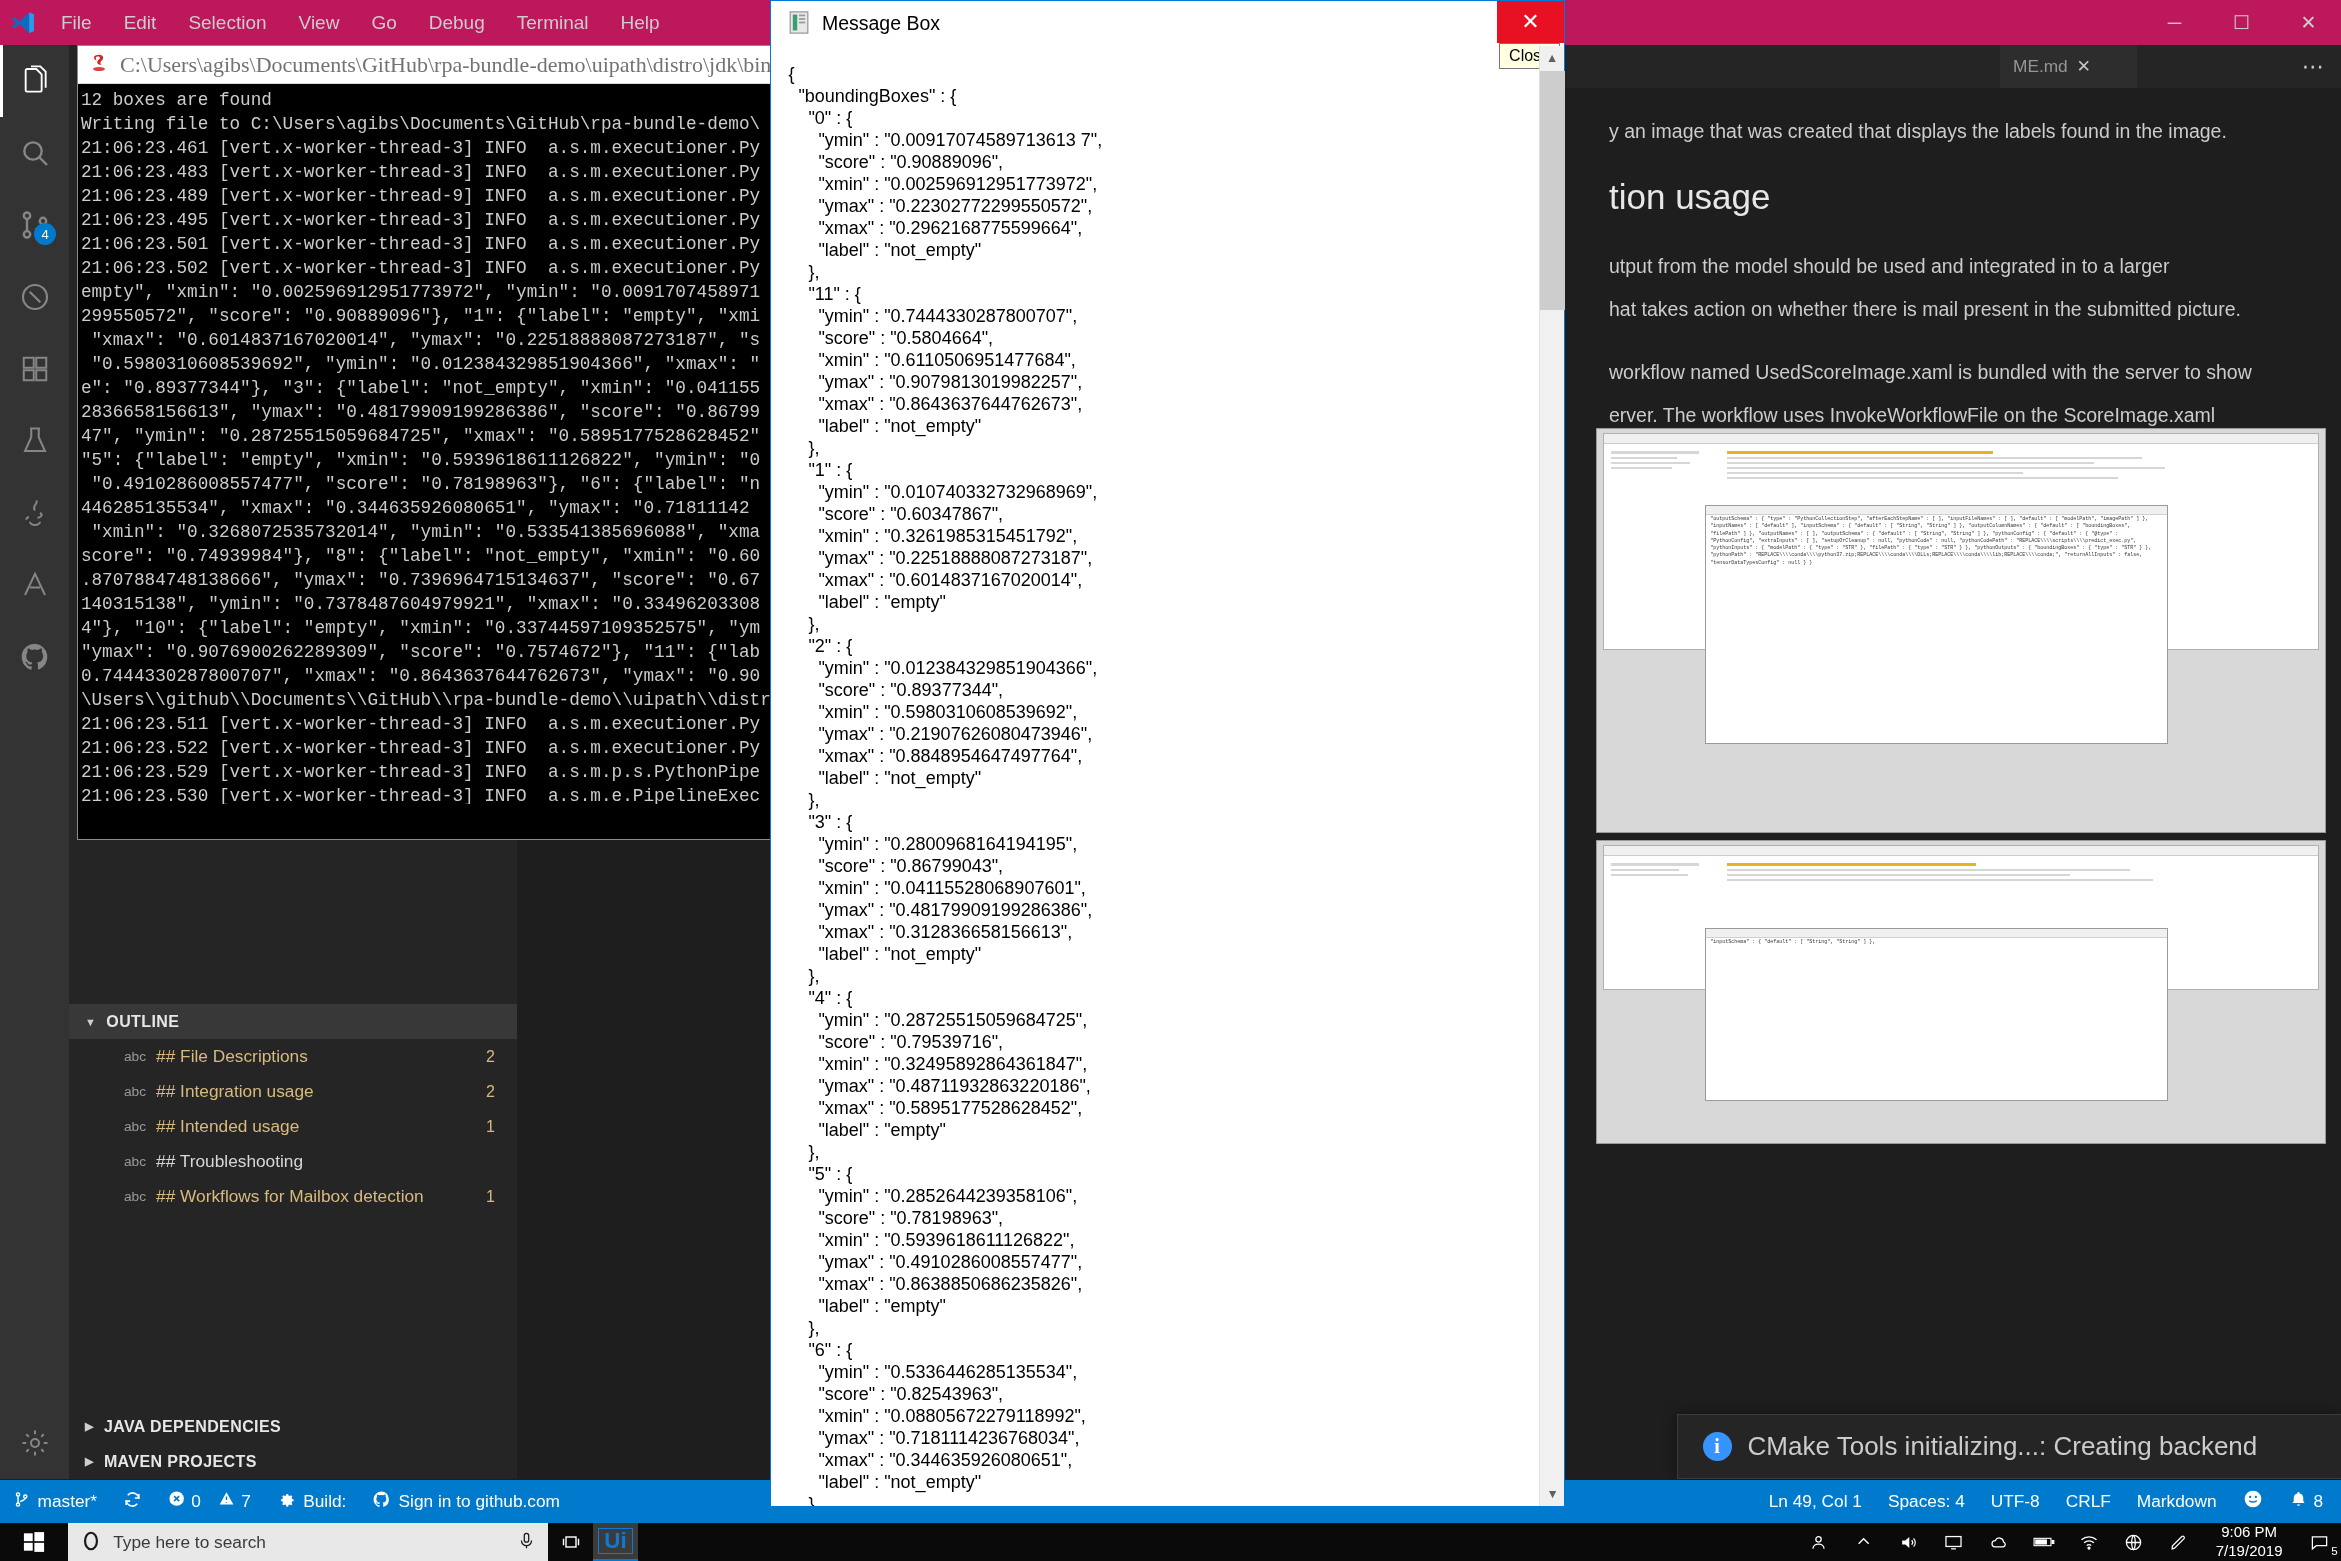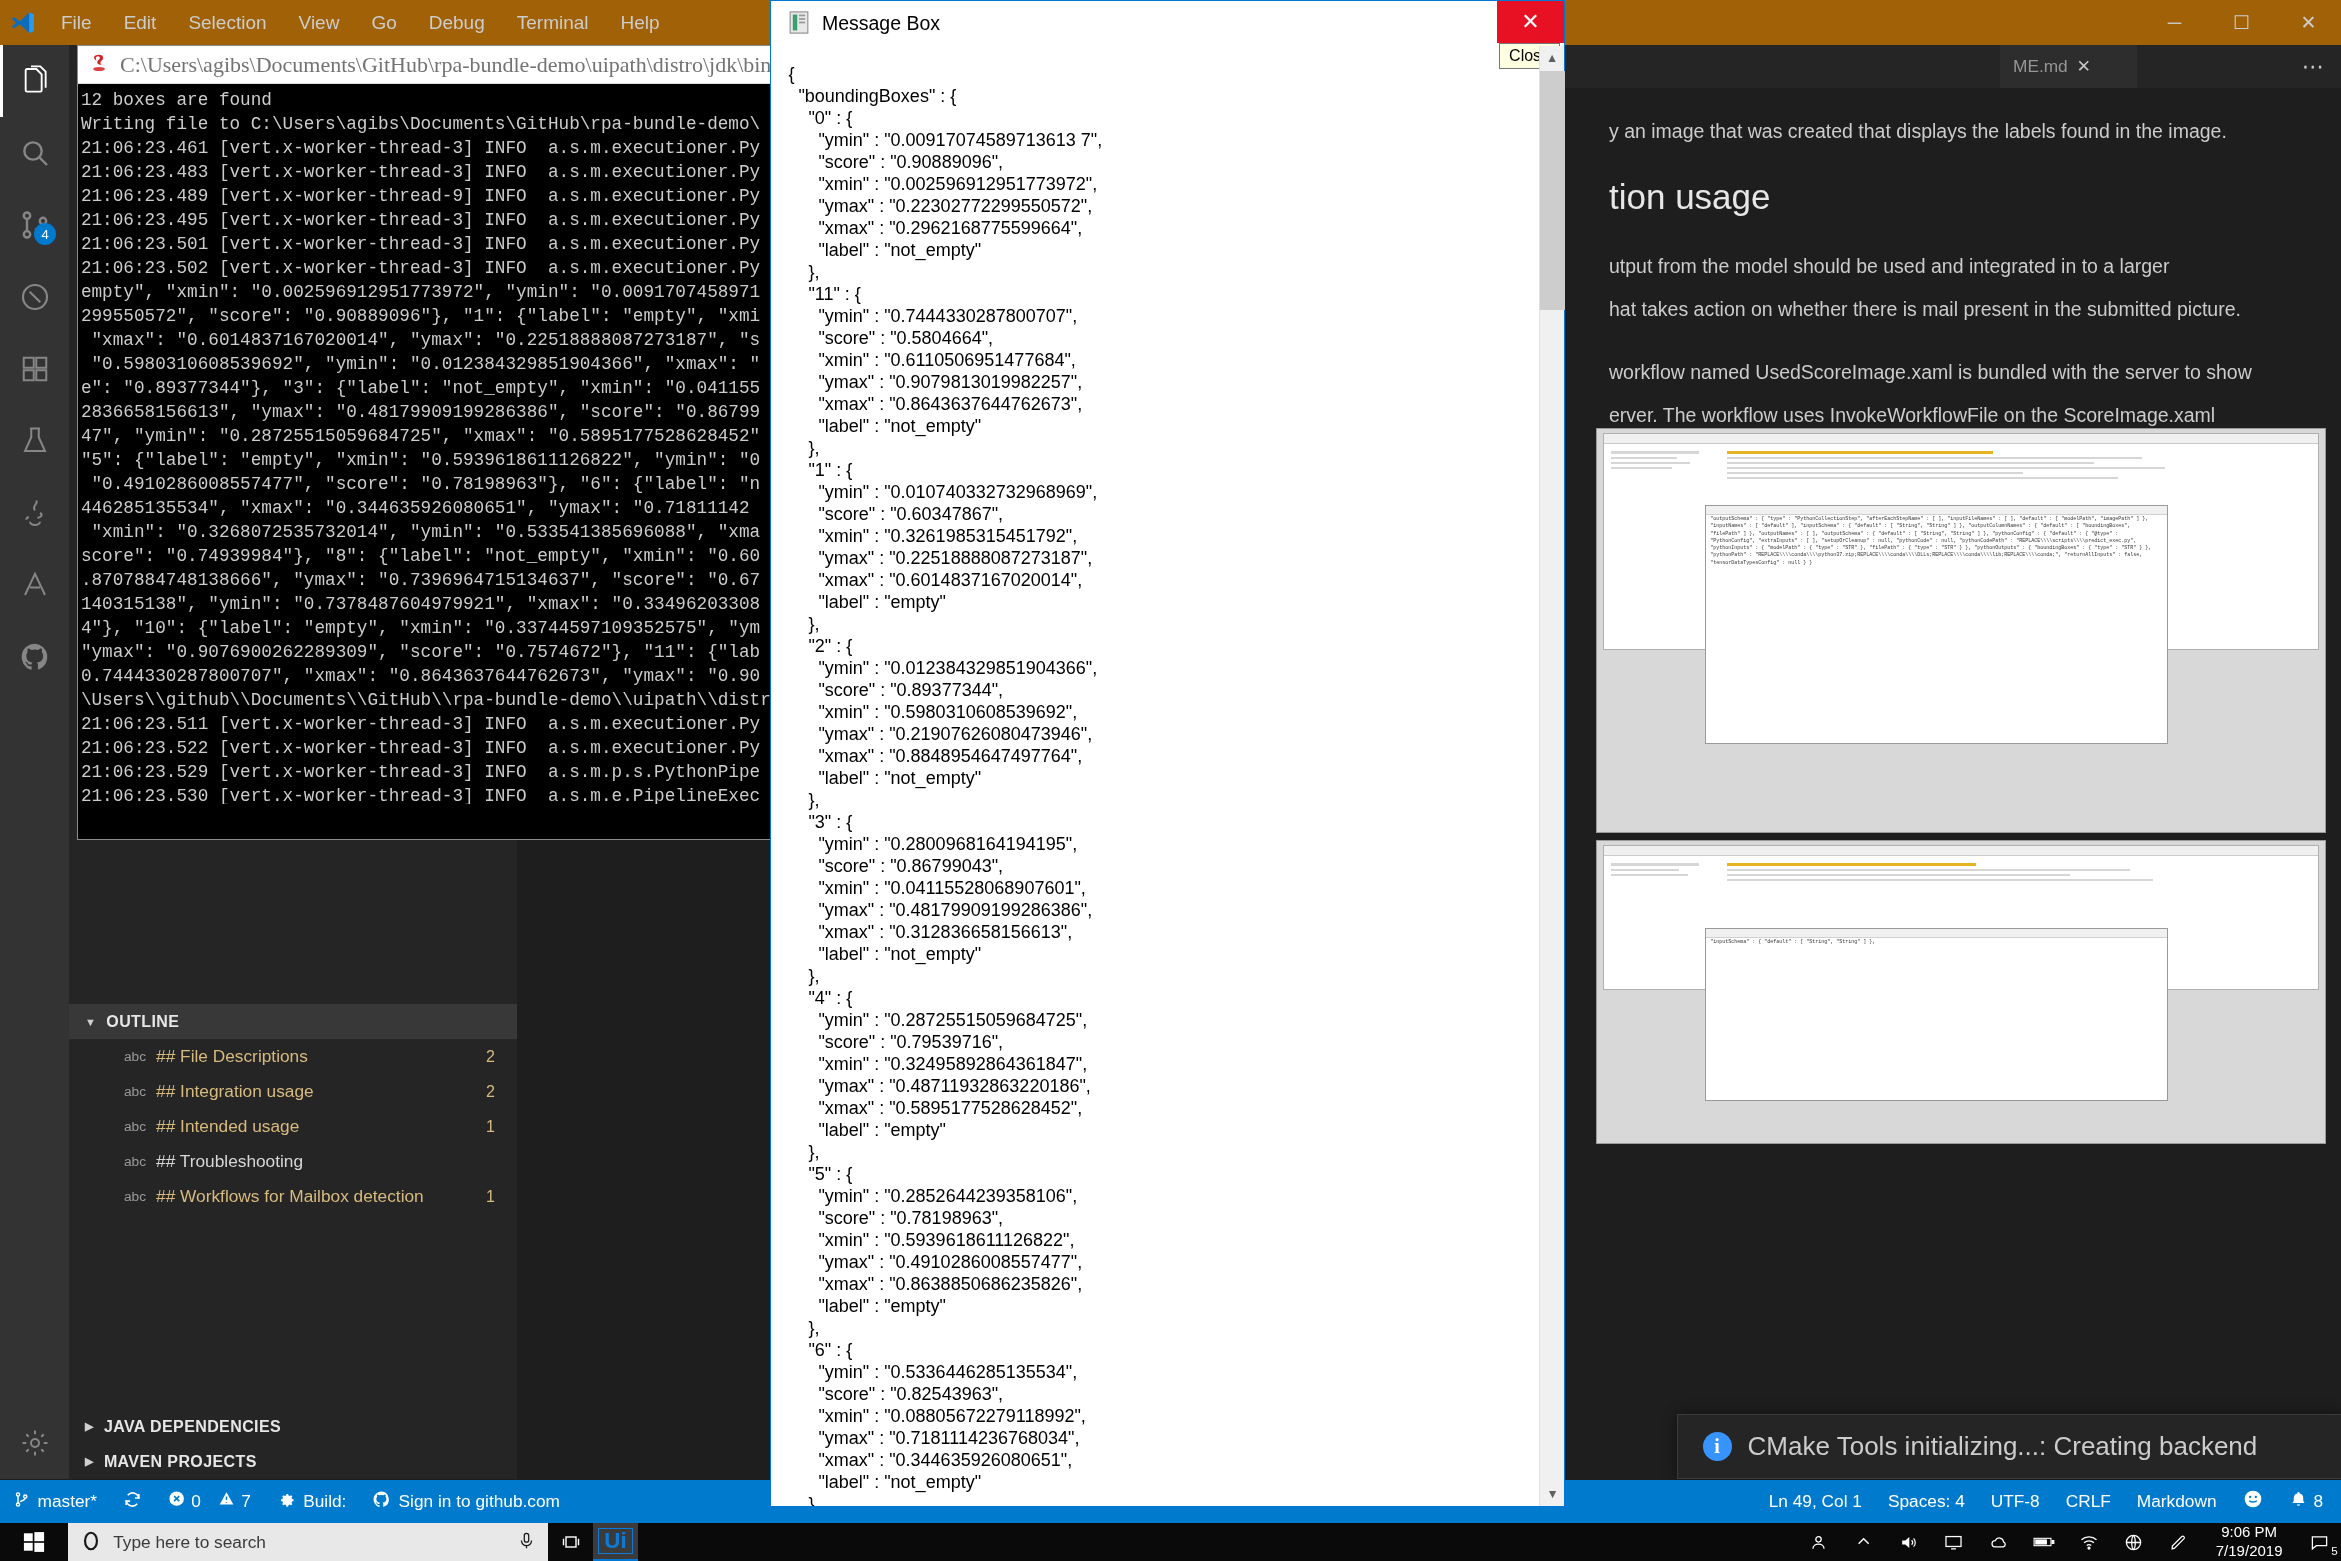--- a/index.html
+++ b/index.html
@@ -3,21 +3,21 @@
 <meta charset="utf-8">
 <style>
   * { margin:0; padding:0; box-sizing:border-box; }
   html,body { width:2342px; height:1561px; overflow:hidden; background:#1e1e1e;
               font-family:"Liberation Sans", sans-serif; }
   #root { position:relative; width:2342px; height:1561px; }
 
   
   .vscode { position:absolute; inset:0; background:#1e1e1e; }
 
-  .titlebar { position:absolute; top:0; left:0; right:0; height:45px; background:#a16207;
+  .titlebar { position:absolute; top:0; left:0; right:0; height:45px; background:#be185d;
               display:flex; align-items:center; }
   .vsicon { width:45px; height:45px; display:flex; align-items:center; justify-content:center; }
   .menu { display:flex; align-items:center; gap:0; }
   .menu > div { color:#cccccc; font-size:19px; padding:0 16px; line-height:45px; }
   .winbtns { position:absolute; right:0; top:0; height:45px; display:flex; }
   .winbtn { width:67px; height:45px; display:flex; align-items:center; justify-content:center;
             color:#cccccc; font-size:19px; }
 
   .activitybar { position:absolute; top:45px; left:0; width:69px; bottom:82px; background:#333333;
                  display:flex; flex-direction:column; align-items:center; }

